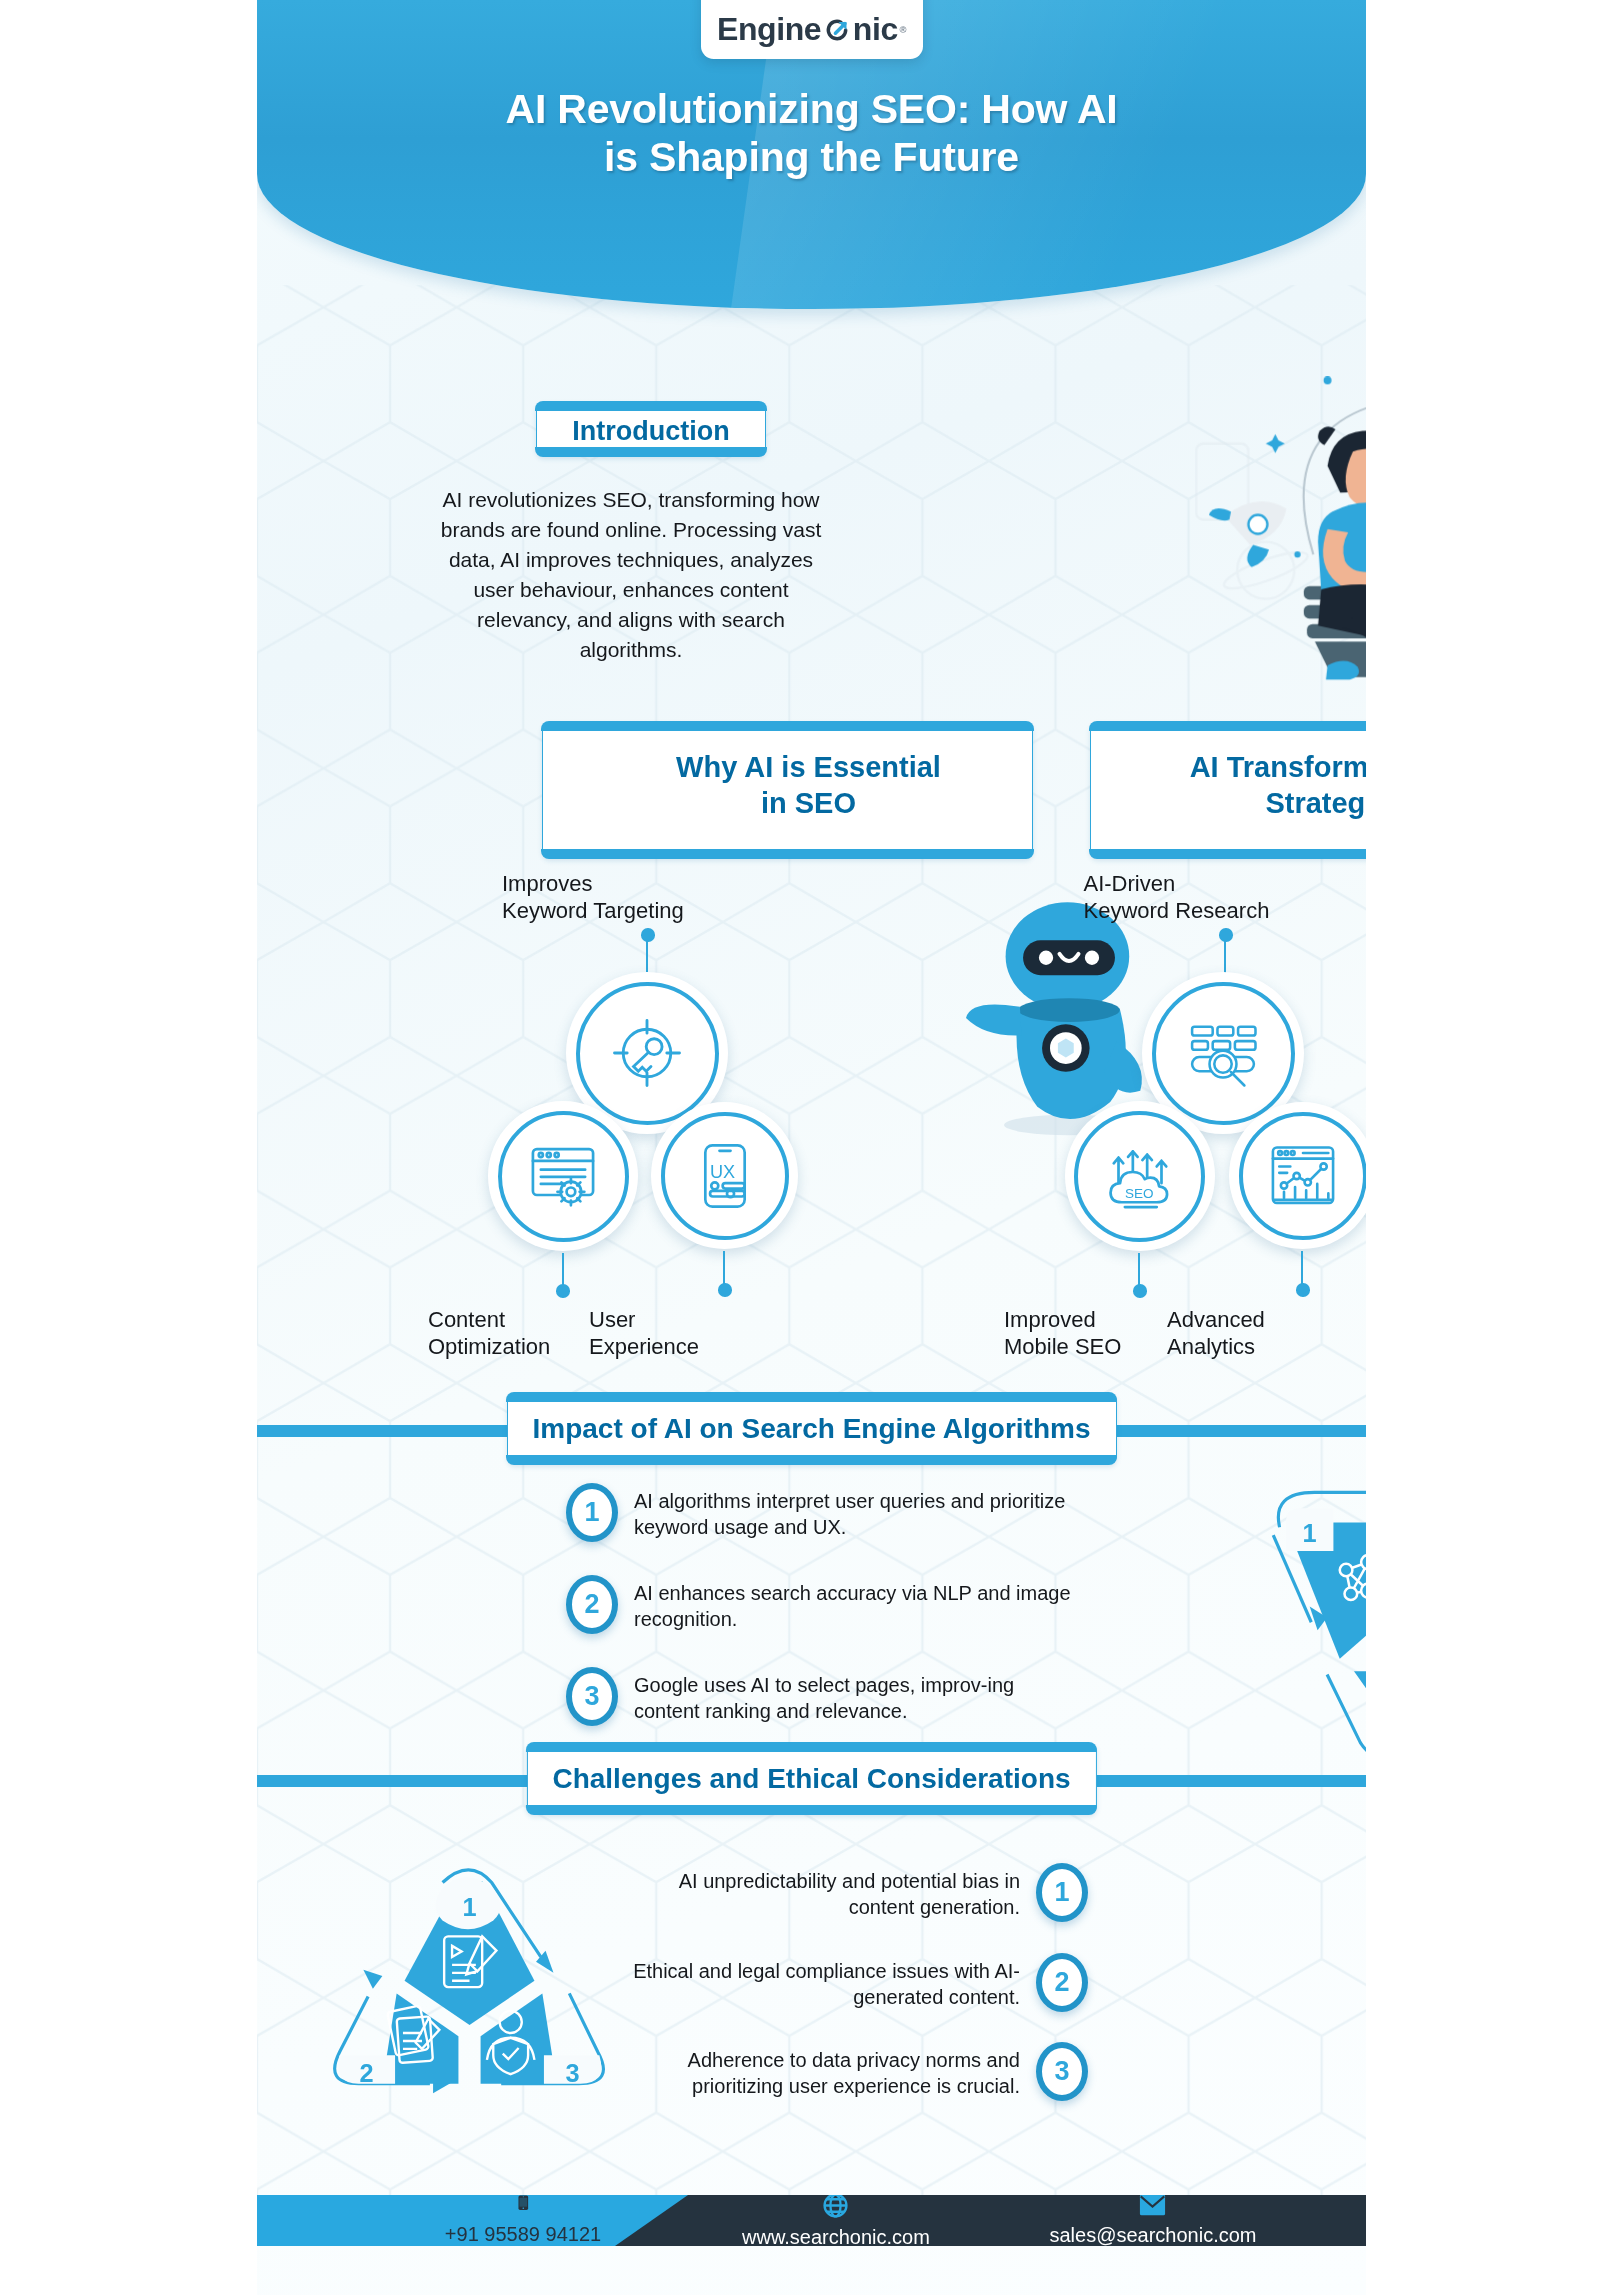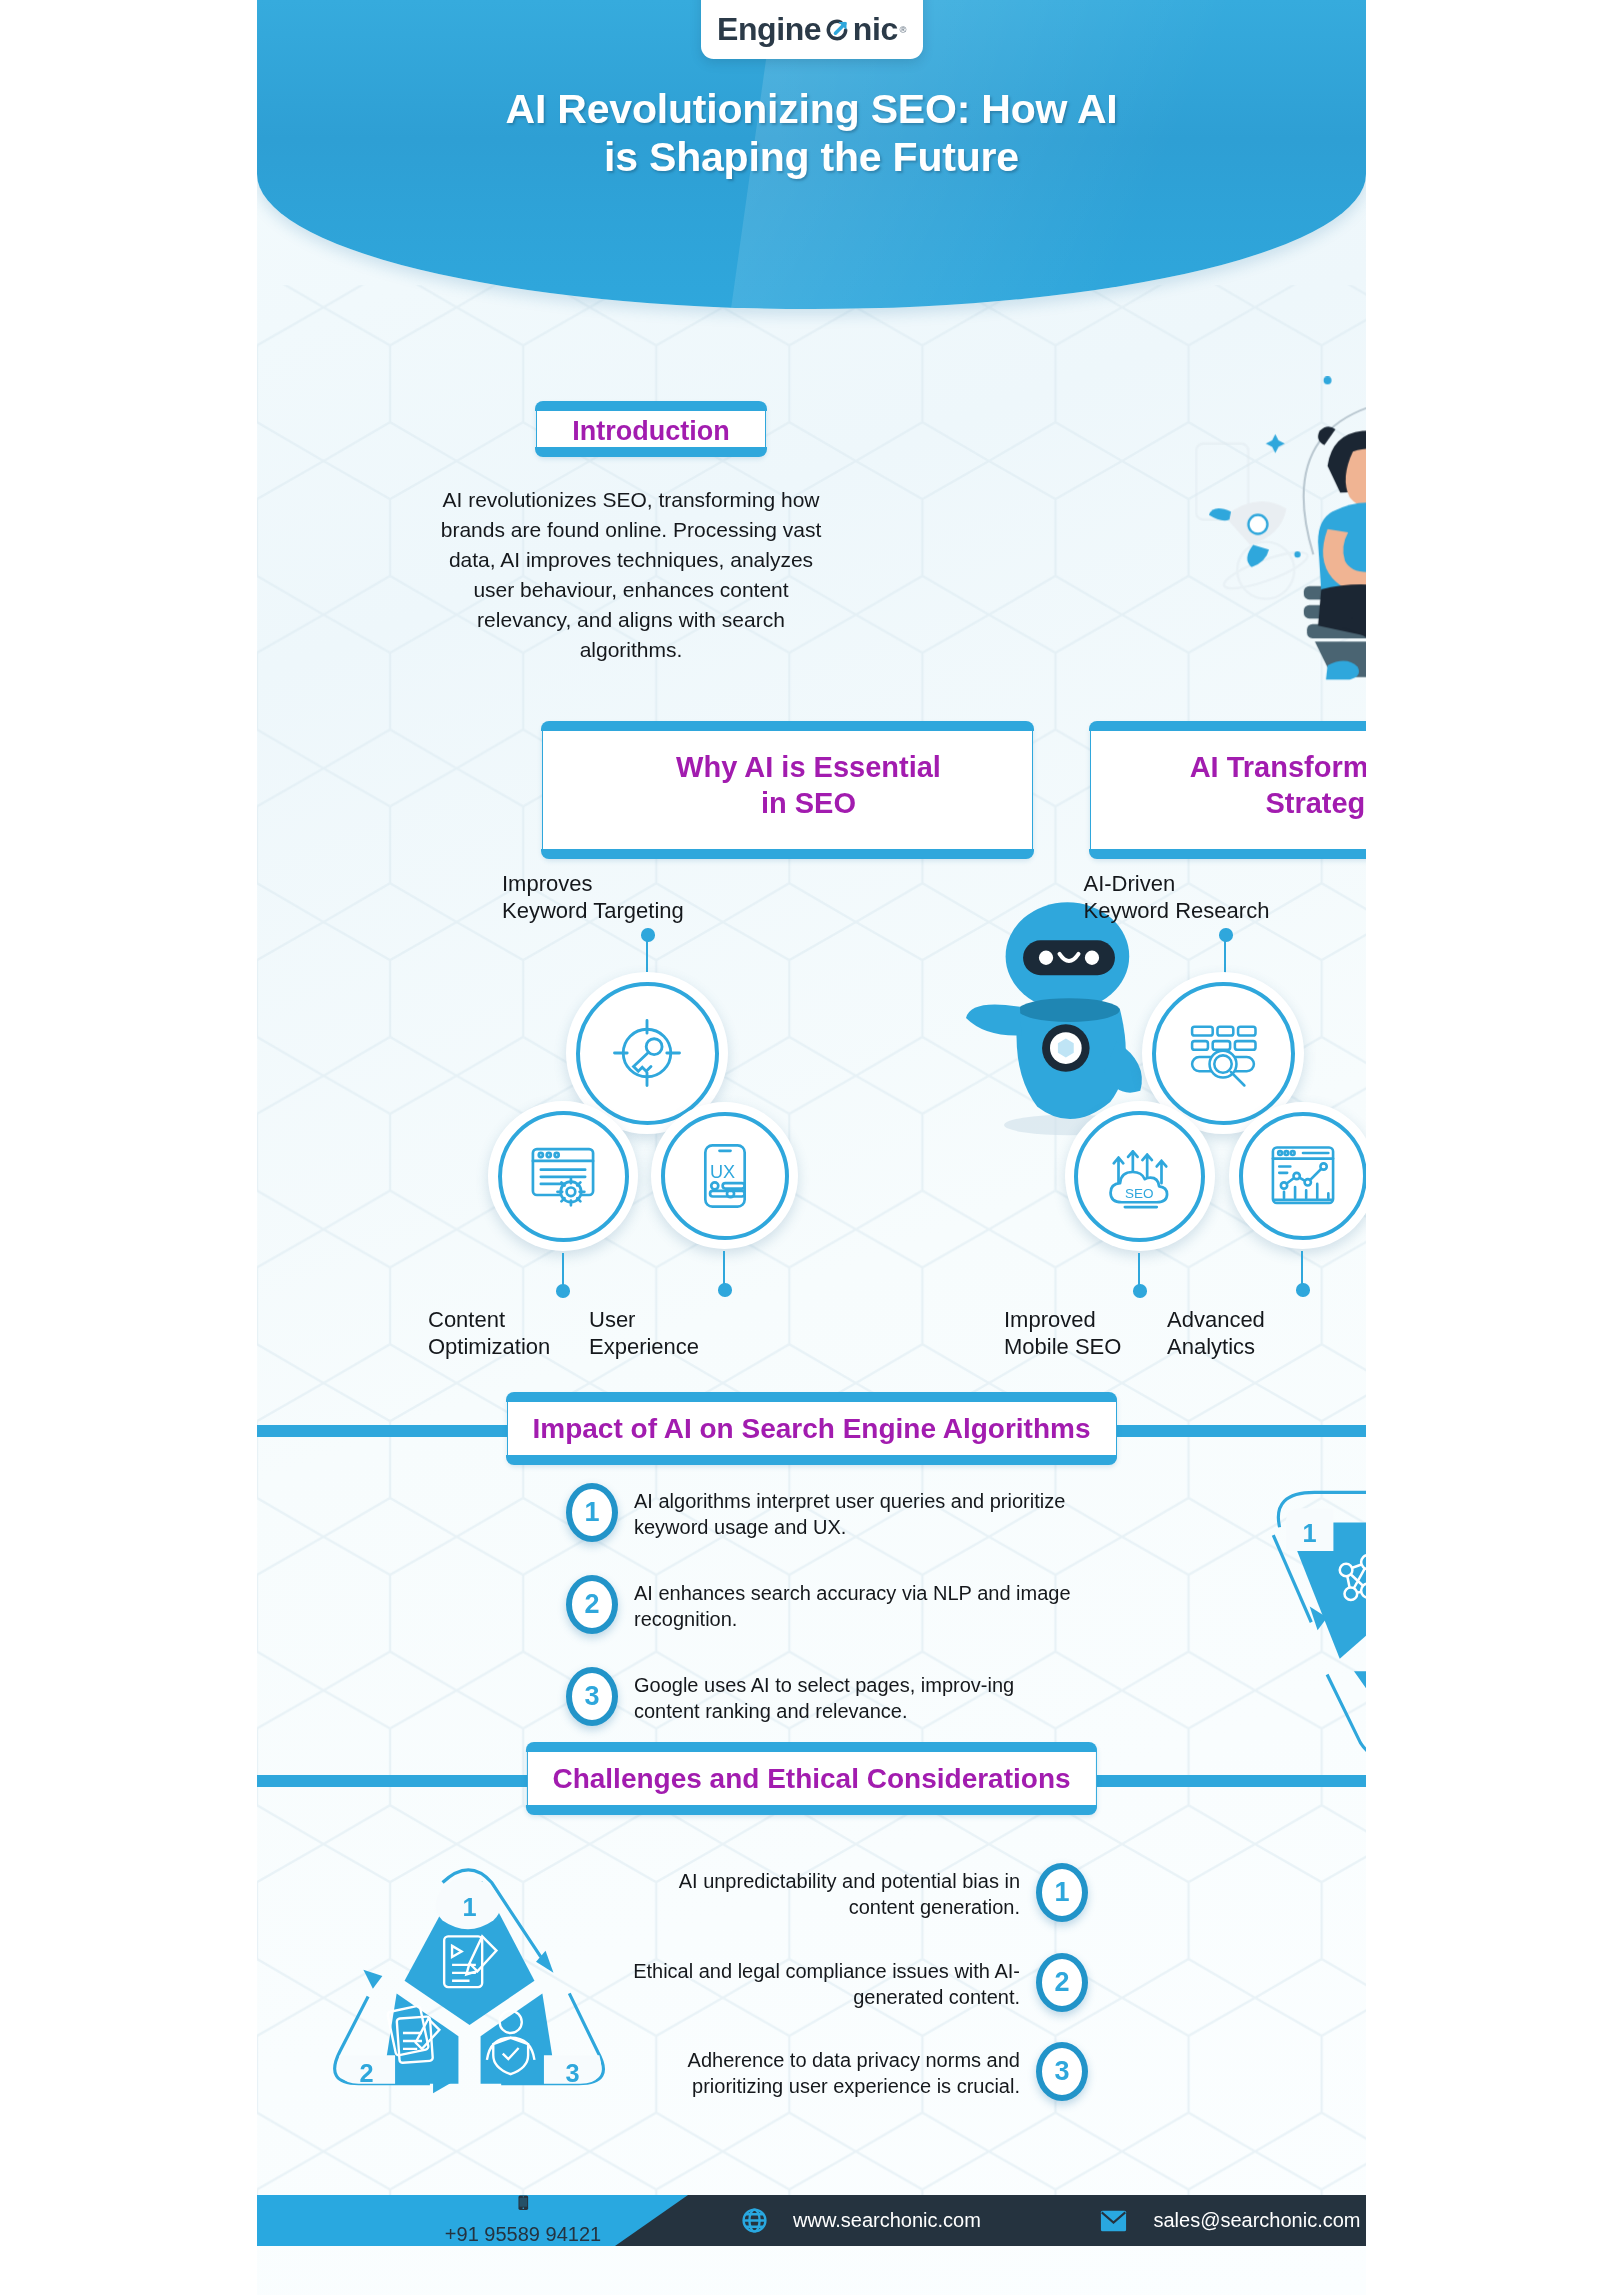--- a/index.html
+++ b/index.html
@@ -42,21 +42,21 @@
   .header-title {
     position:absolute; left:48px; right:48px; top:86px;
     text-align:center; color:#ffffff; font-size:41px; font-weight:bold;
     line-height:1.17; text-shadow:1.6px 2.4px 2.4px rgba(20,70,100,.35);
     letter-spacing:-0.2px;
   }
 
   
   .pill {
     background:#ffffff; border:1.6px solid #2fa7dc; border-radius:8px;
-    position:relative; text-align:center; color:#a21caf; font-weight:bold;
+    position:relative; text-align:center; color:#0369a1; font-weight:bold;
     box-shadow:0 2.4px 5.5px rgba(40,120,170,.16);
   }
   .pill::before, .pill::after{
     content:""; position:absolute; left:-1.6px; right:-1.6px; height:9.5px;
     background:#2fa7dc;
   }
   .pill::before{ top:-1.6px; border-radius:8px 8px 0 0; }
   .pill::after { bottom:-1.6px; border-radius:0 0 8px 8px; }
   .pill > span{ position:relative; z-index:2; display:block; }
 
@@ -125,21 +125,21 @@
 
   
   .footer{ position:absolute; left:0; bottom:49px; width:1109px; height:51px; }
   .f-blue{ position:absolute; left:0; top:0; width:459px; height:51px;
      background:#29a8e0; display:flex; align-items:center; padding-left:73px; gap:12.7px;flex-direction:column; }
   .f-dark{ position:absolute; left:358px; top:0; width:751px; height:51px;
      background:#25333f; clip-path:polygon(73px 0, 751px 0, 751px 51px, 0 51px);
      display:flex; align-items:center; gap:14.3px; padding-left:127px; }
   .f-blue .ftxt{ color:#25333f; font-size:20px; }
   .f-dark .ftxt{ color:#ffffff; font-size:20px; }
-  .f-item{ display:flex; align-items:center; gap:26px; }
+  .f-item{ display:flex; align-items:center; gap:8px;flex-direction:column; }
   .f-gap{ width:91px; }
 </style>
 </head>
 <body>
 
 <div id="infographic">
 
   <svg id="hexbg" viewBox="0 0 1400 2898" preserveAspectRatio="none">
     <defs>
       <pattern id="hexp" width="168" height="194" patternUnits="userSpaceOnUse">

